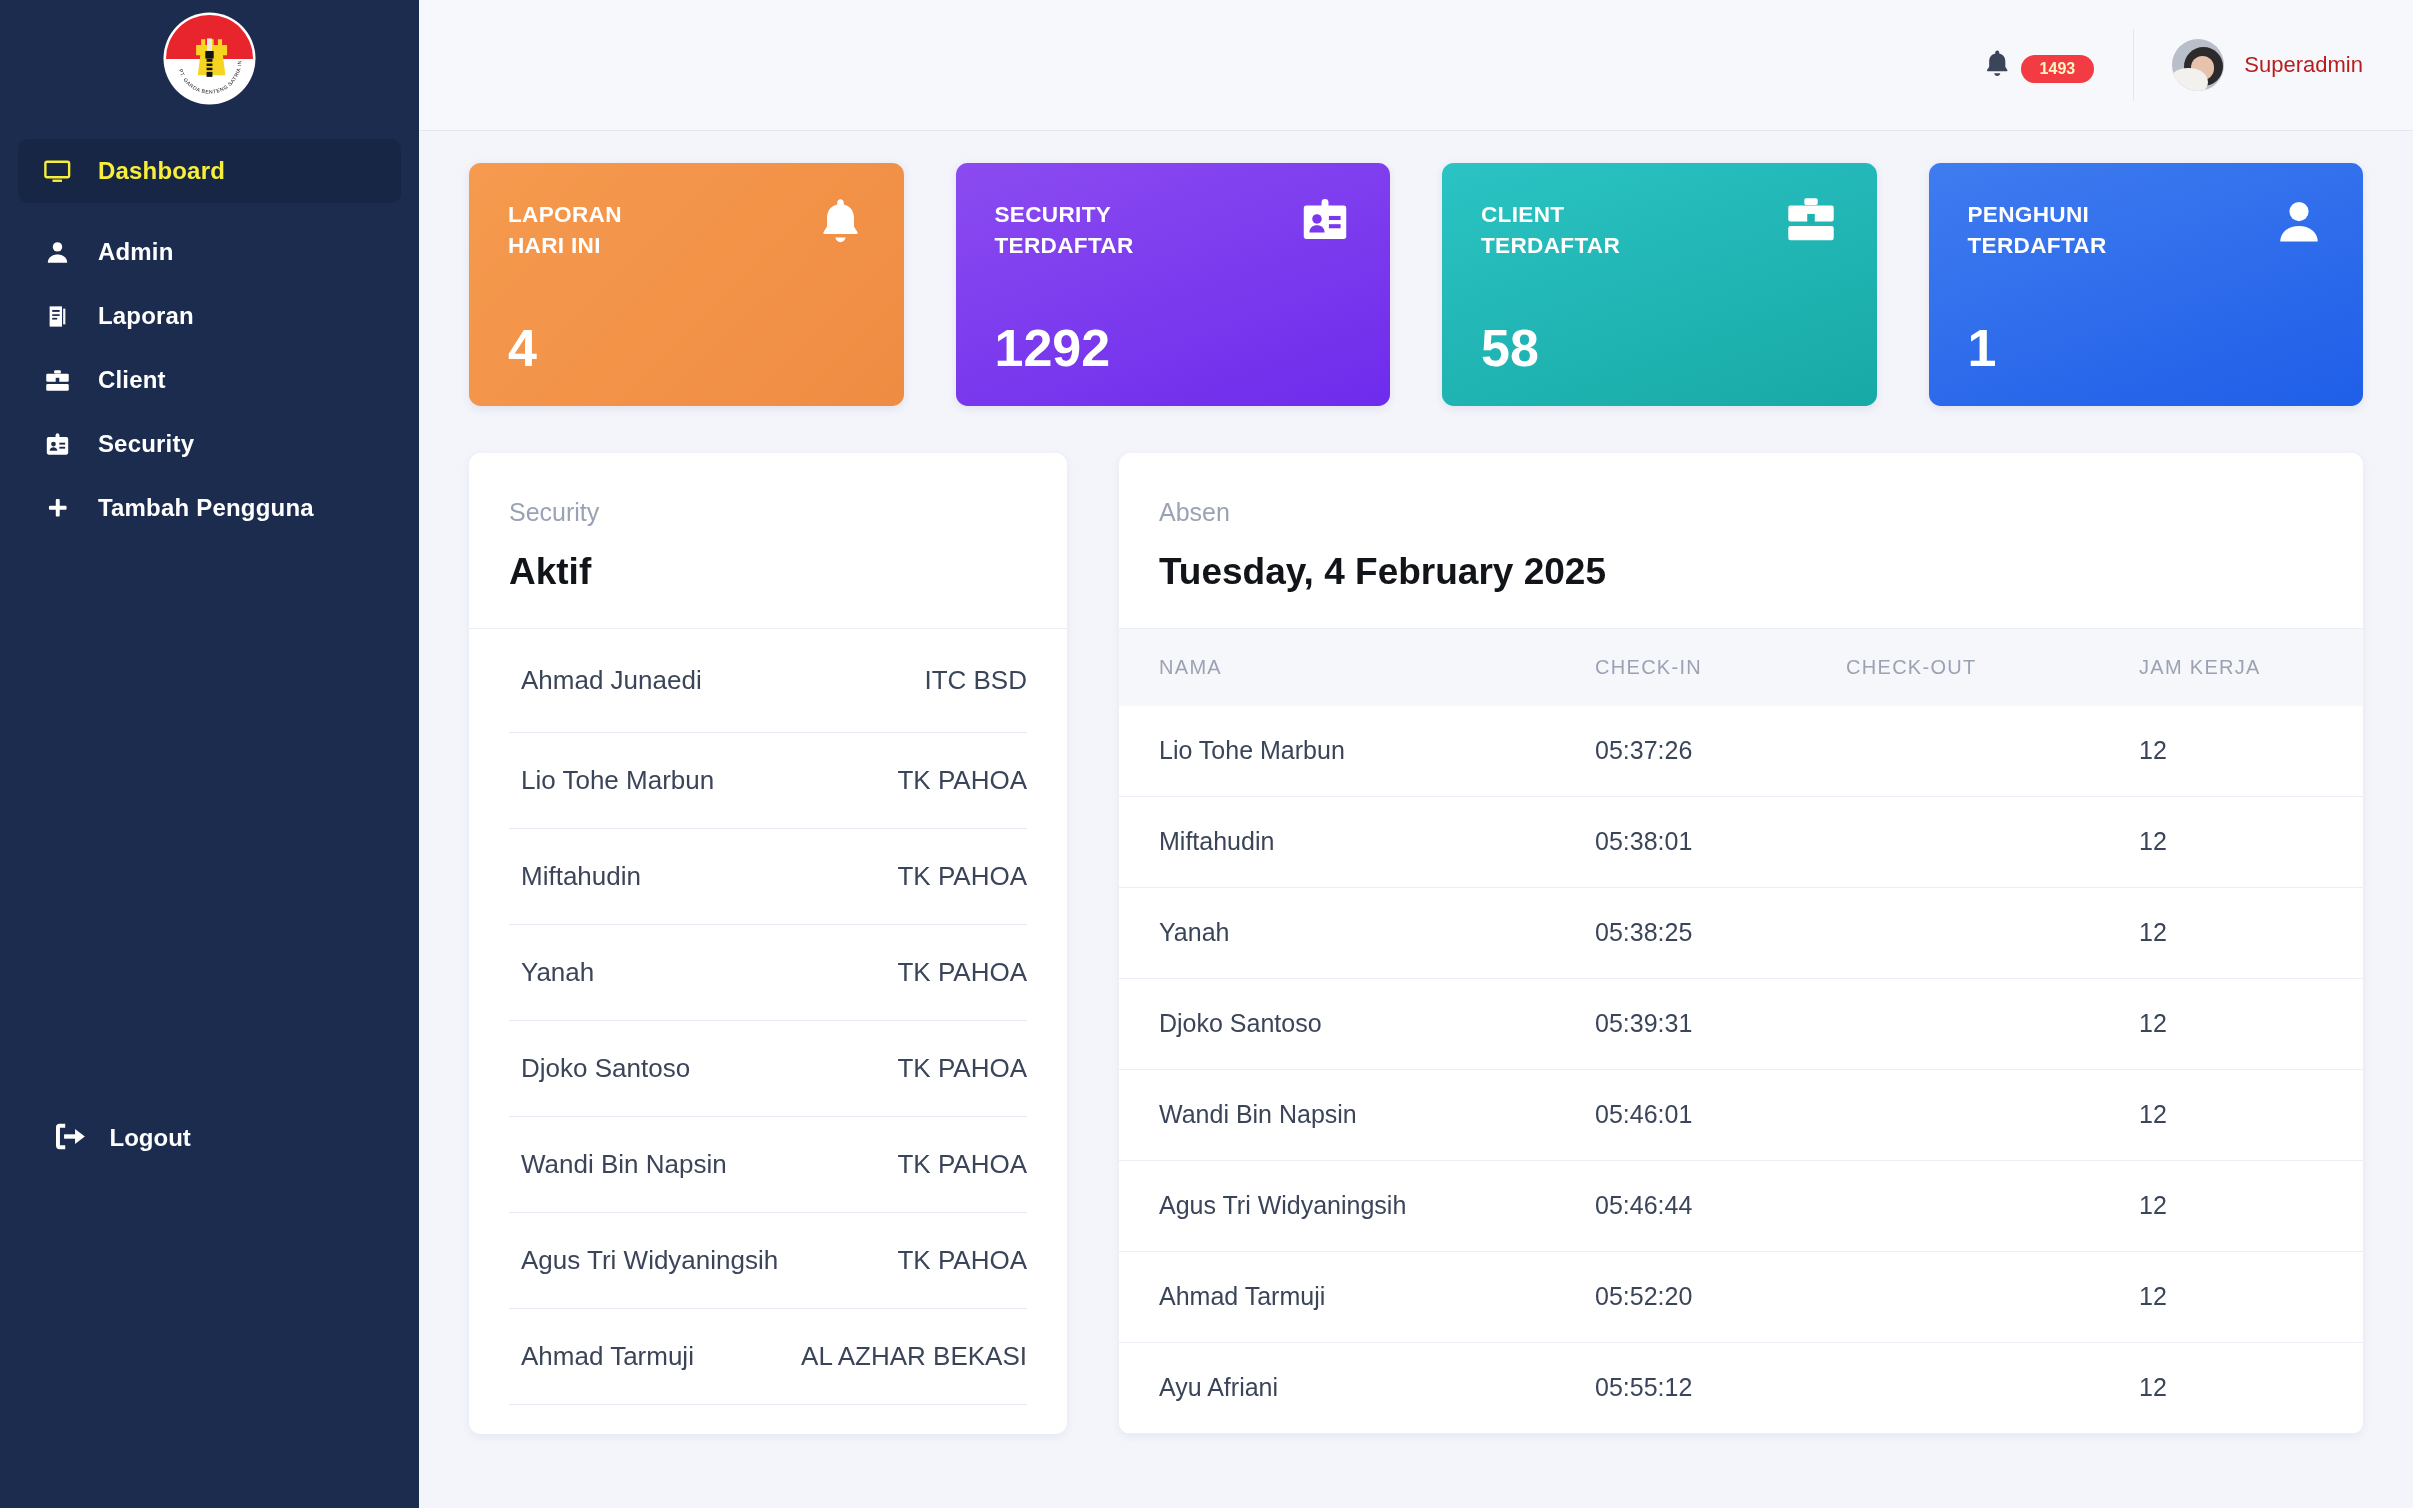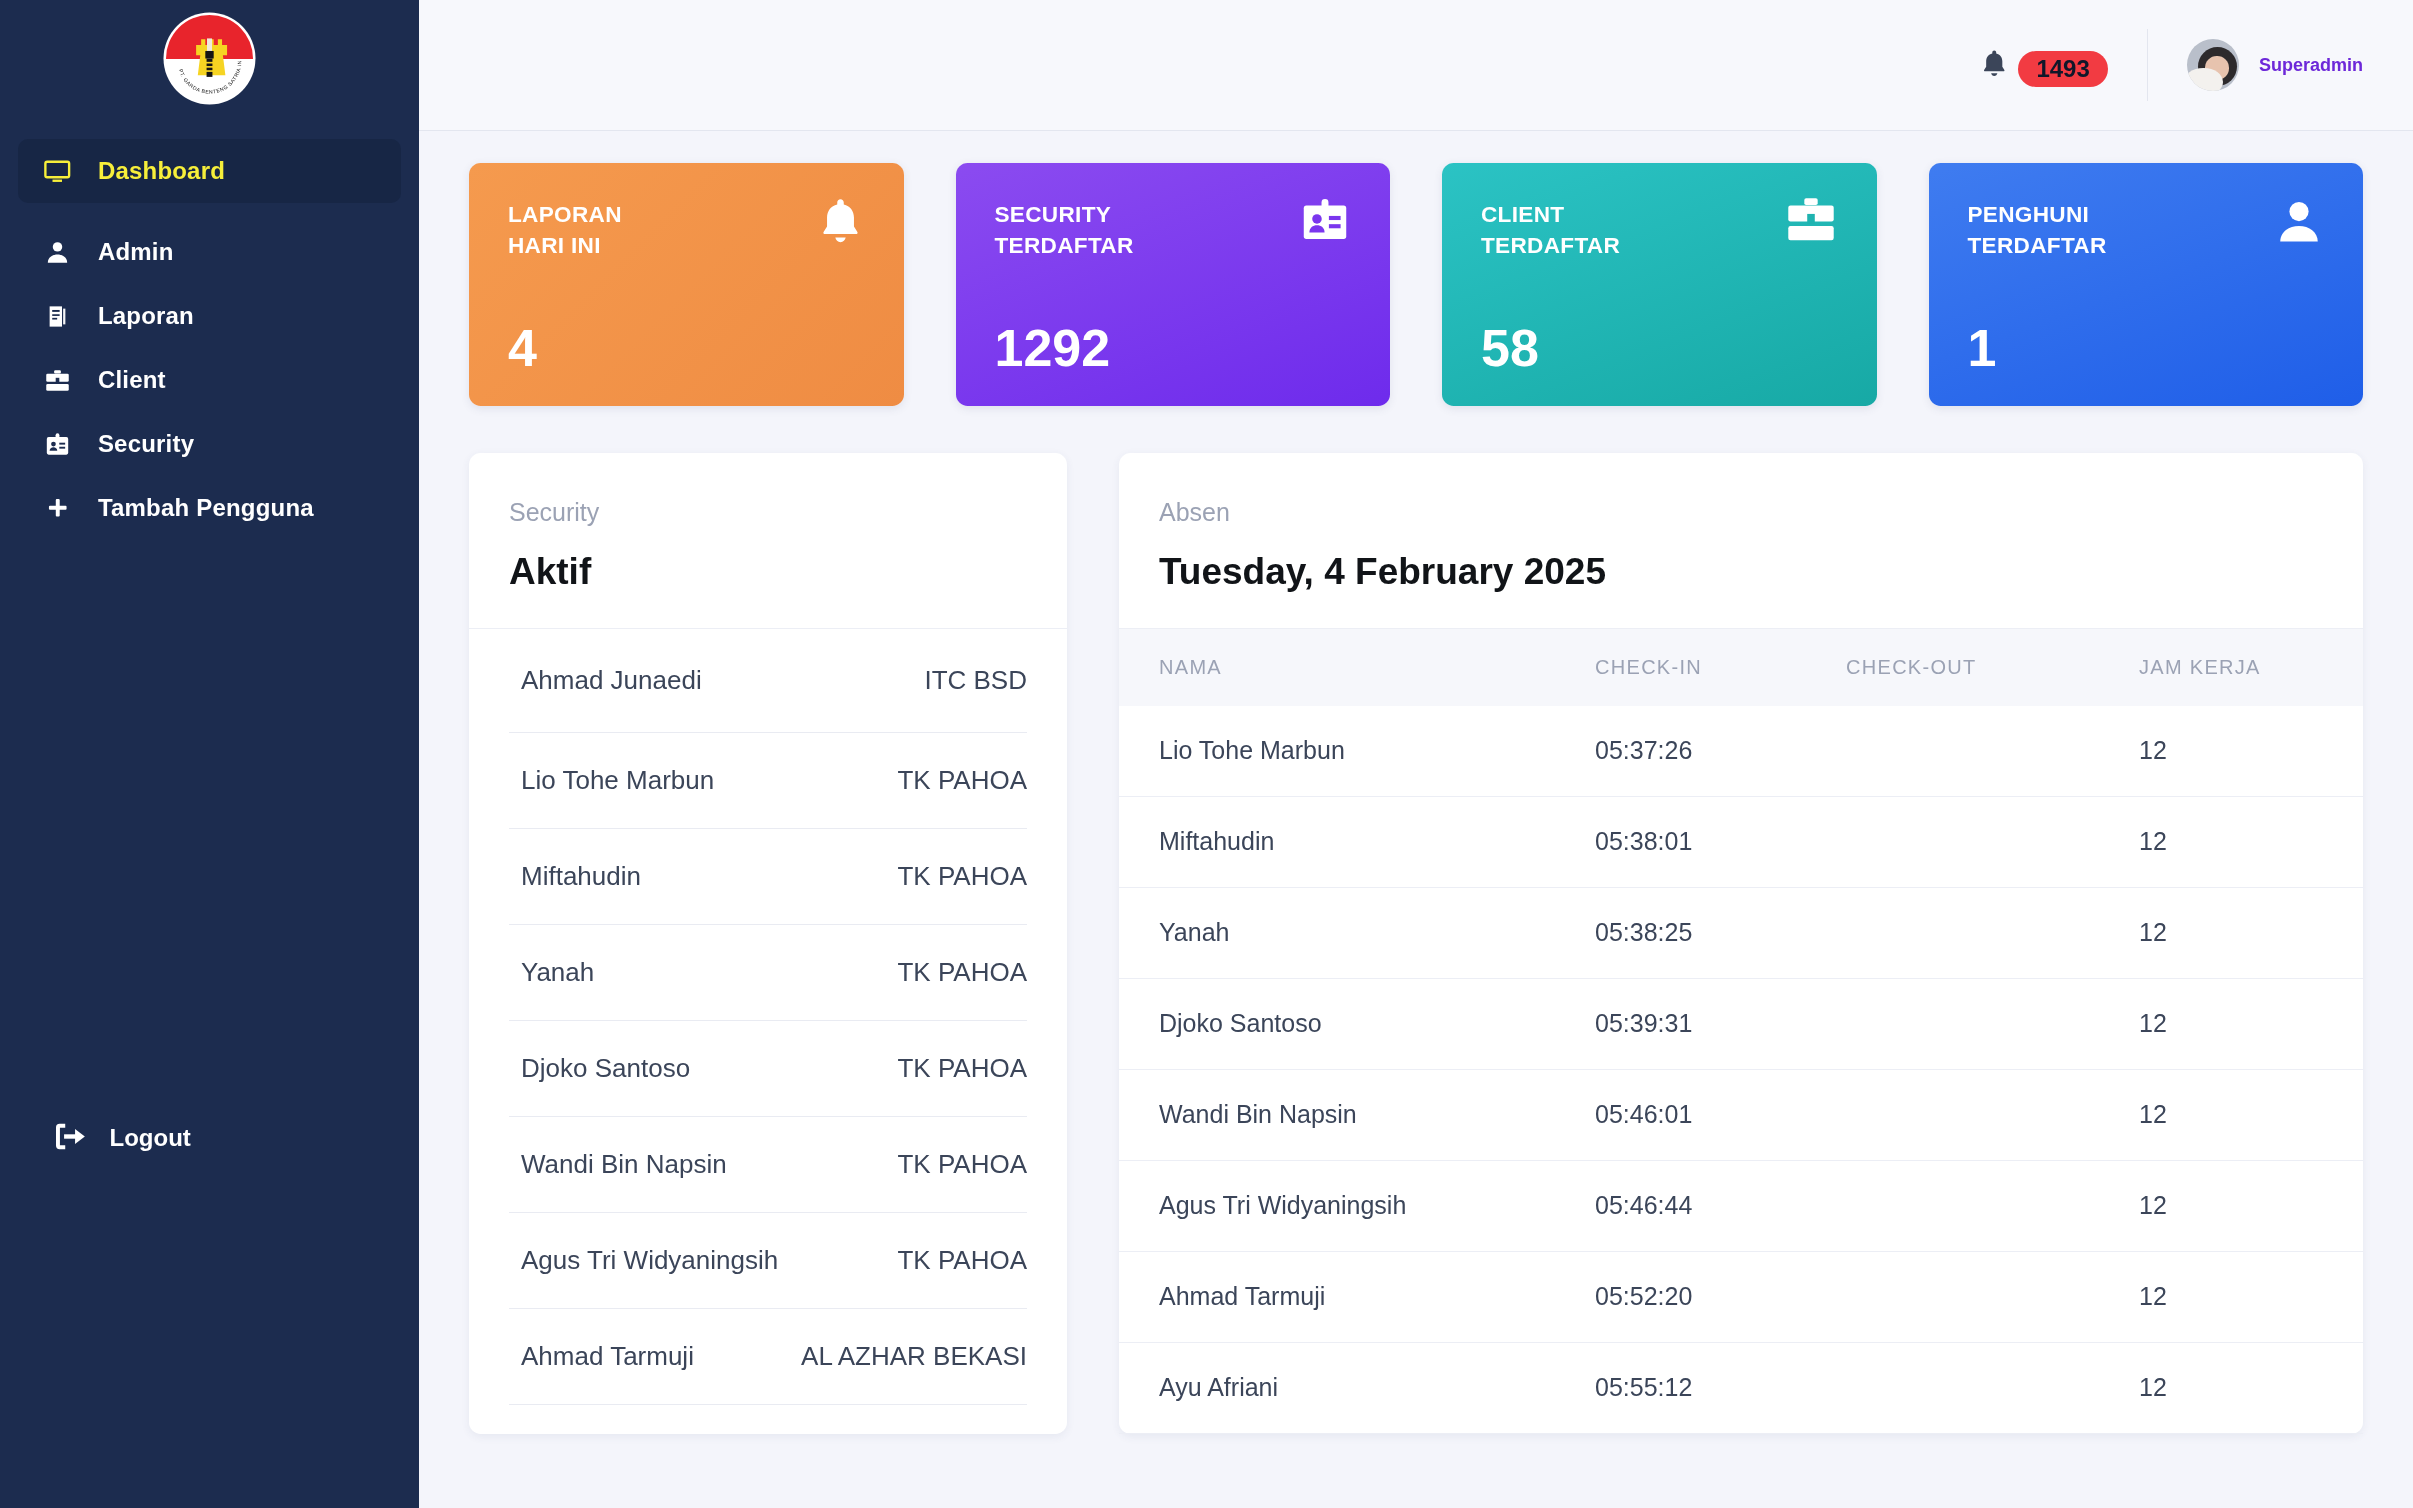--- a/index.html
+++ b/index.html
@@ -52,33 +52,33 @@
   .main { flex:1 1 auto; height:1508px; display:flex; flex-direction:column; min-width:0; }
 
   .topbar {
     height:131px; background:#f7f8fc;
     border-bottom:0.8px solid #e3e6ef;
     display:flex; align-items:center; justify-content:flex-end;
     padding-right:50px; gap:0;
   }
   .bell-group { display:flex; align-items:center; gap:10px; }
   .badge {
-    background:#f23b42; color:#0f172a; border-radius:837px;
-    font-size:24px; font-weight:bold; padding:5.9px 18.4px; line-height:1;margin-top:8px;
+    background:#f23b42; color:#fef9c3; border-radius:837px;
+    font-size:16px; font-weight:bold; padding:5.9px 18.4px; line-height:1;margin-top:8px;
   }
   .topbar-sep { width:0.8px; height:72px; background:#e3e6ef; margin:0 39px; }
   .user { display:flex; align-items:center; gap:20px; cursor:pointer; }
   .avatar {
     width:52px; height:52px; border-radius:50%;
     background:#b9bfca; overflow:hidden; position:relative; flex:0 0 52px;
   }
   .avatar .hair { position:absolute; width:39px; height:39px; border-radius:50%; background:#2d2a2c; right:1.7px; top:8.4px; }
   .avatar .face { position:absolute; width:23.5px; height:23.5px; border-radius:50%; background:#e7c3ae; right:10px; top:17px; }
   .avatar .cloth { position:absolute; left:-3.4px; bottom:-5px; width:39px; height:28.5px; border-radius:50%; background:#f3f1ee; }
-  .user-name { font-size:18px; color:#6d28d9; font-weight:bold; }
+  .user-name { font-size:22px; color:#b91c1c; font-weight:normal; }
 
   .content { flex:1 1 auto; padding:32px 50px 0 50px; overflow:hidden; }
 
   
   .cards { display:flex; gap:52px; }
   .card {
     flex:1 1 0; height:243px; border-radius:11.7px; position:relative;
     padding:37px 39px 0 39px; color:#fff; overflow:hidden;
     box-shadow:0 2.5px 8.4px rgba(60,70,110,.10);
   }

